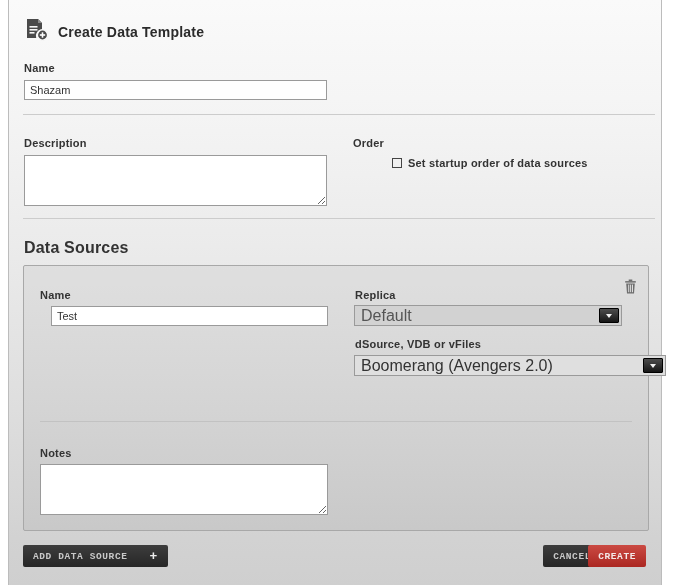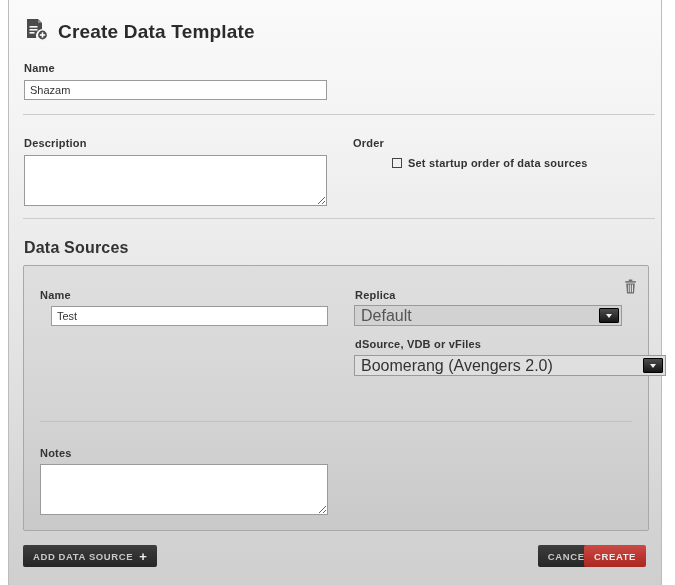--- a/index.html
+++ b/index.html
@@ -15,21 +15,21 @@
     left:8px; top:0; width:654px; height:585px;
     border-left:1px solid #bcbcbc;
     border-right:1px solid #bcbcbc;
     background:linear-gradient(to bottom,#fafafa 0%,#f4f4f4 20%,#ebebeb 42%,#dedede 70%,#d2d2d2 92%,#cfcfcf 100%);
   }
   .abs { position:absolute; }
   .label {
     font-size:11px; font-weight:bold; color:#333; letter-spacing:.2px;
   }
   .title-row { left:16px; top:18px; display:flex; align-items:center; gap:8px; }
-  .page-title { font-size:19px; font-weight:bold; color:#2b2b2b; letter-spacing:.2px; }
+  .page-title { font-size:14px; font-weight:bold; color:#2b2b2b; letter-spacing:.2px; }
   input[type=text] {
     font-family:"Liberation Sans", sans-serif;
     font-size:11px; color:#333;
     border:1px solid #9a9a9a; background:#ffffff;
     height:20px; padding:0 5px; outline:none; display:block; width:100%;
   }
   textarea {
     font-family:"Liberation Sans", sans-serif;
     font-size:11px; color:#333;
     border:1px solid #9a9a9a; background:#ffffff;
@@ -59,25 +59,25 @@
     width:0; height:0;
     border-left:3.5px solid transparent; border-right:3.5px solid transparent;
     border-top:4px solid #f2f2f2;
   }
   .checkbox-row { display:flex; align-items:center; gap:6px; }
   .checkbox {
     width:10px; height:10px; border:1px solid #444; background:transparent; display:inline-block;
     cursor:pointer;
   }
   .btn {
-    font-family:Liberation Sans, sans-serif;
+    font-family:Liberation Mono, monospace;
     font-size:9.5px; letter-spacing:.6px; font-weight:bold;
     border:none; border-radius:2px; cursor:pointer;
     height:22px; padding:0 10px;
-    display:inline-flex; align-items:center; justify-content:center; gap:6px;
+    display:inline-flex; align-items:center; justify-content:center; gap:22px;
   }
   .btn-dark {
     background:linear-gradient(to bottom,#3d3d3d,#262626);
     color:#c9c9c9;
   }
   .btn-red {
     background:linear-gradient(to bottom,#cb4a43,#ab2721);
     color:#f4e9e9;
   }
   .plus-glyph { font-size:13px; font-weight:bold; color:#eee; line-height:1; }

